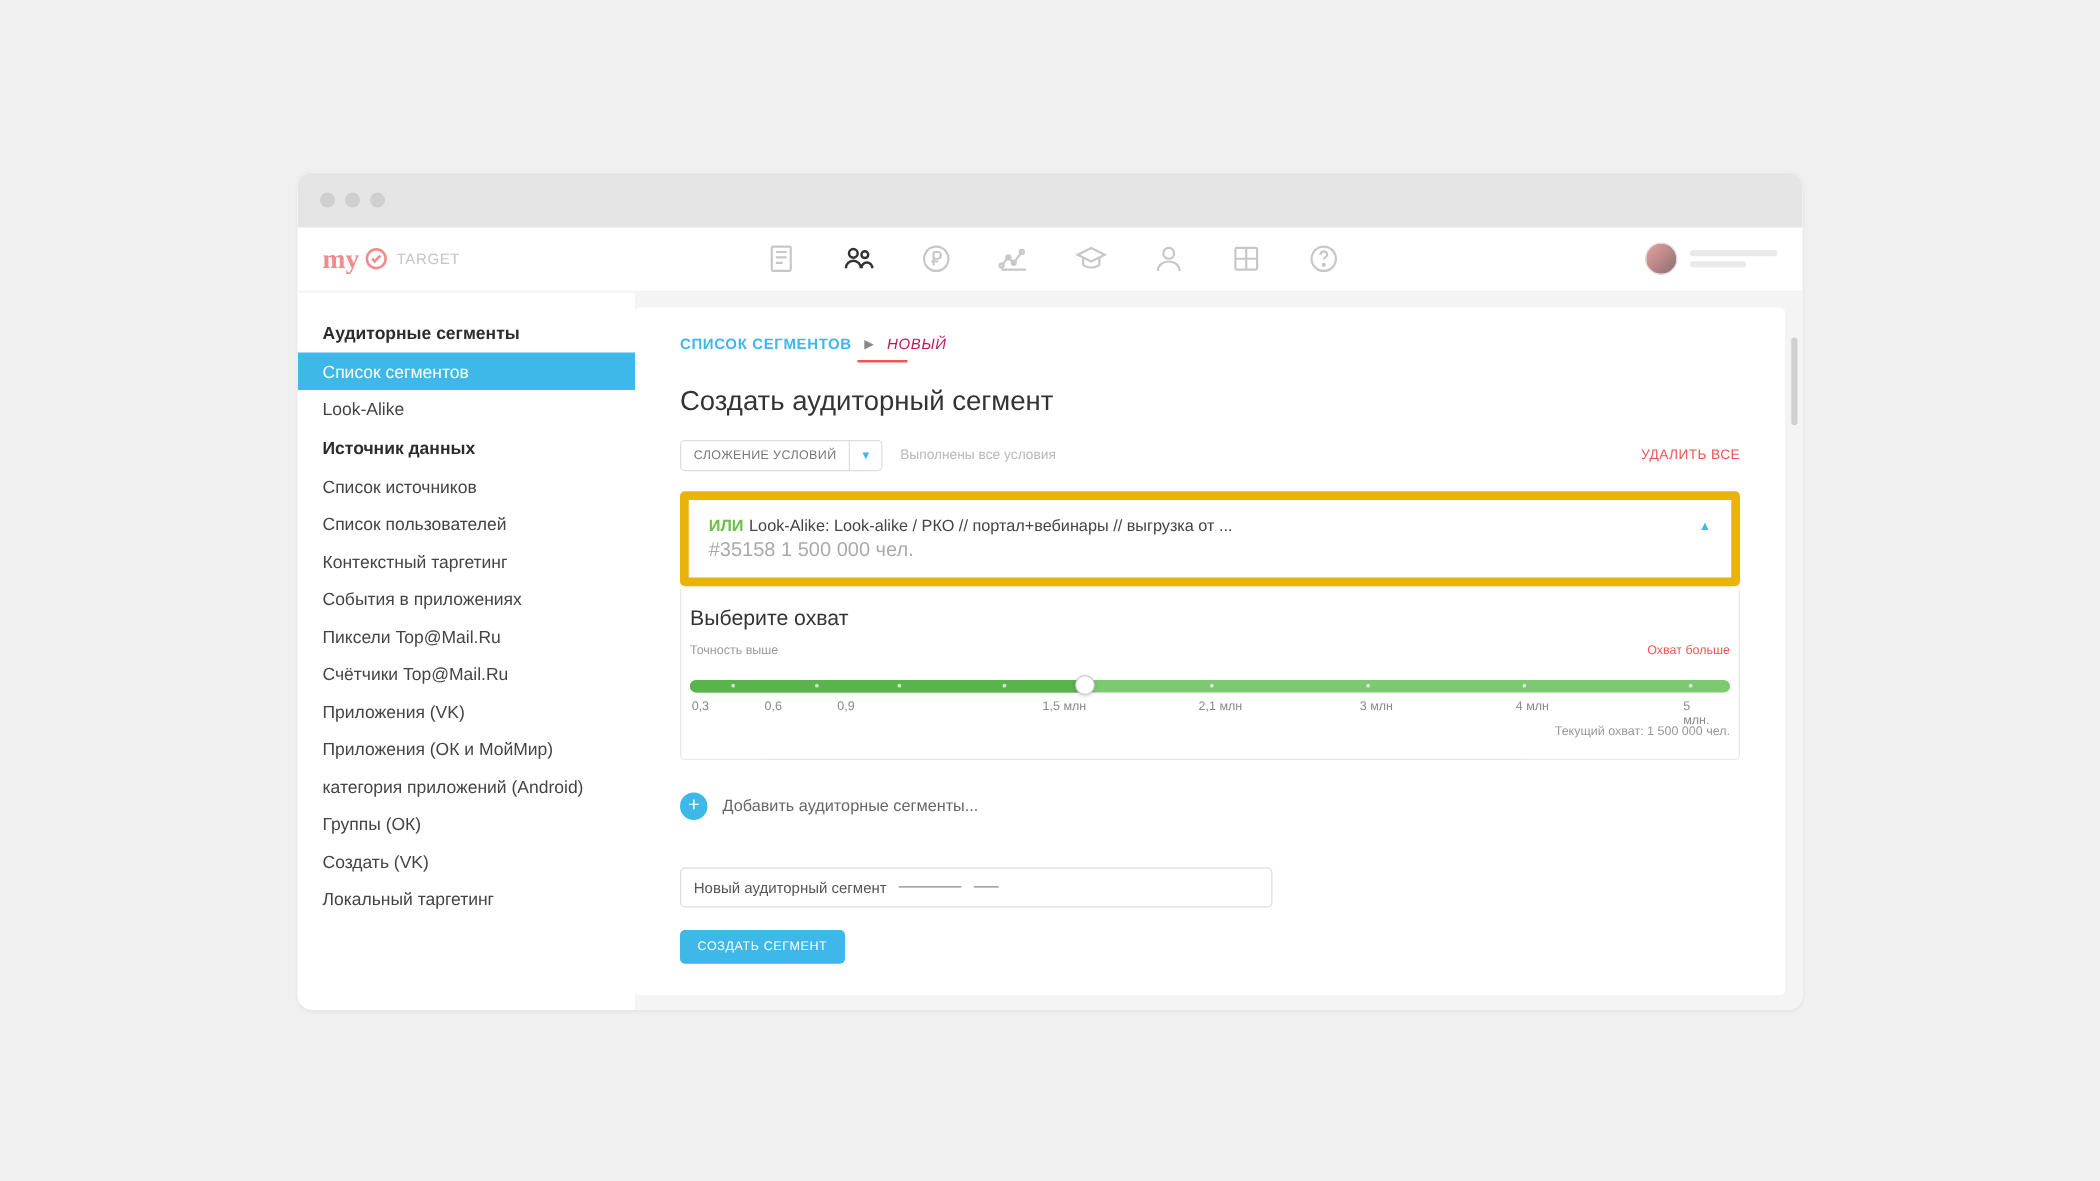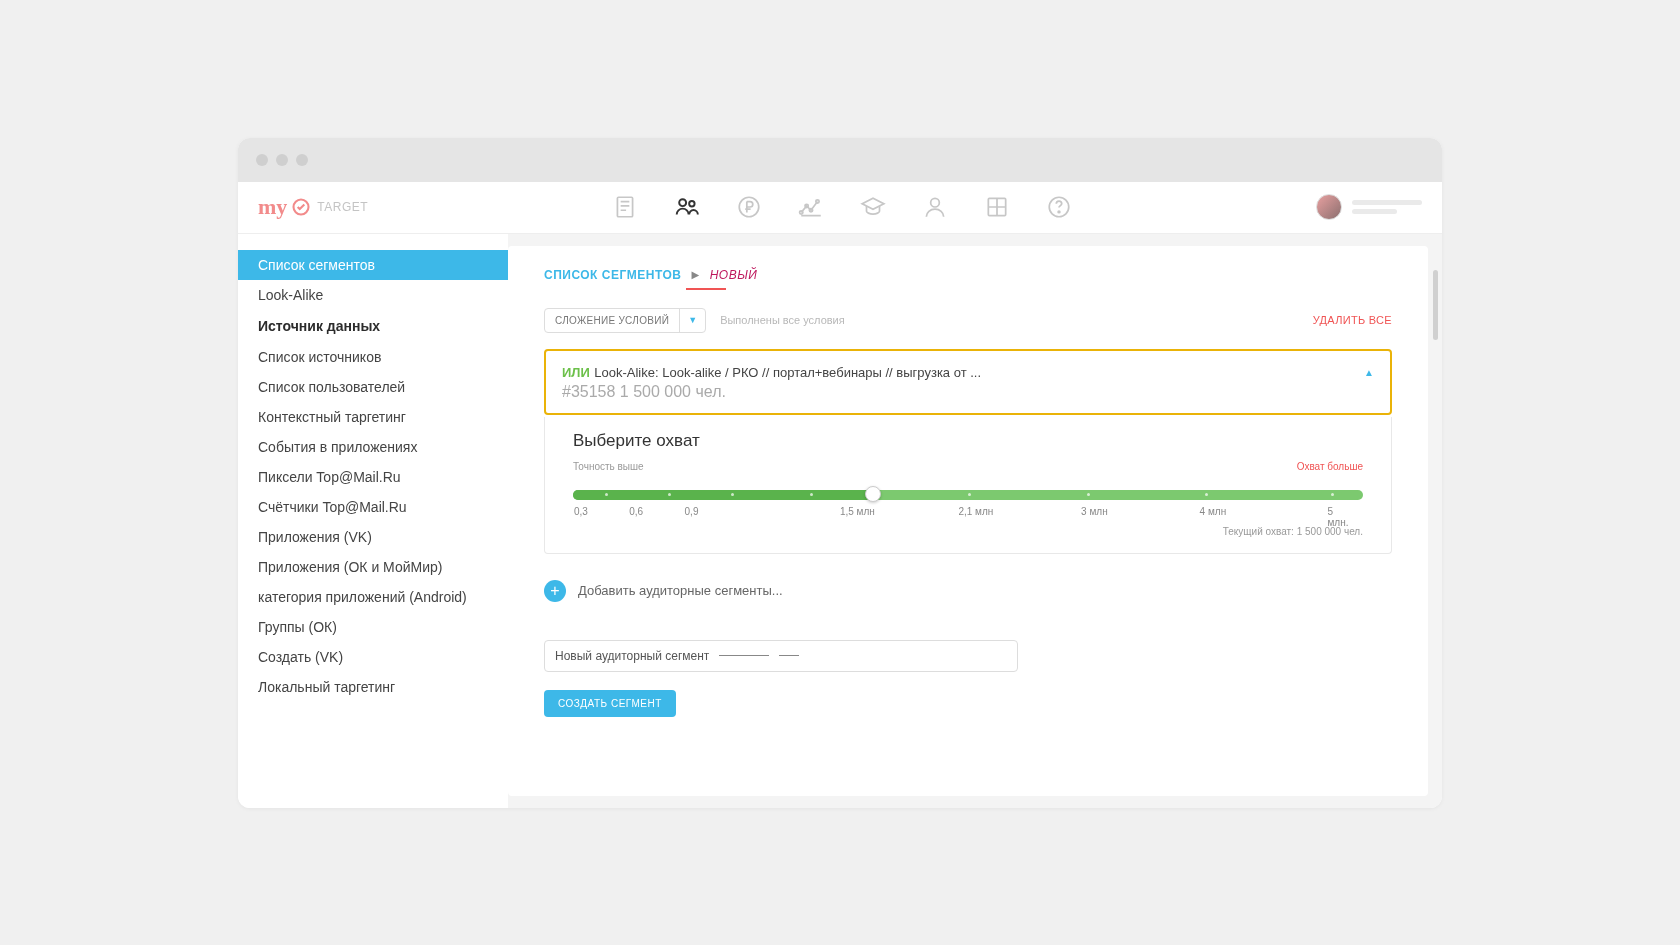--- a/index.html
+++ b/index.html
@@ -201,42 +201,42 @@
   font-size: 11px;
   color: #b8b8b8;
 }
 .delete-all {
   font-size: 11px;
   color: #f05454;
   cursor: pointer;
   letter-spacing: 0.3px;
 }
 .segment-block {
-  border: 2px solid #eab308;
+  border: 7px solid #eab308;
   border-radius: 4px;
   padding: 12px 16px;
   margin-bottom: 2px;
   position: relative;
 }
 .seg-or { color: #6cc04a; font-weight: 600; font-size: 13px; }
 .seg-name { color: #444; font-size: 13px; }
 .seg-meta { color: #aaa; font-size: 16px; margin-top: 2px; }
 .seg-collapse {
   position: absolute;
   right: 16px;
   top: 16px;
   color: #3db8e8;
   font-size: 10px;
   cursor: pointer;
 }
 .reach-panel {
   border: 1px solid #e8e8e8;
   border-top: none;
   border-radius: 0 0 4px 4px;
-  padding: 14px 28px 16px;
+  padding: 14px 7px 16px;
   margin-bottom: 18px;
 }
 .reach-title {
   font-size: 17px;
   color: #333;
   margin-bottom: 10px;
 }
 .reach-labels-top {
   display: flex;
   justify-content: space-between;
@@ -429,20 +429,21 @@
       <div class="avatar"></div>
       <div class="user-lines">
         <div class="user-line"></div>
         <div class="user-line"></div>
       </div>
     </div>
   </div>
 
   <div class="app-body">
     <div class="sidebar">
+      <div class="sidebar-header">Аудиторные сегменты</div>
       <div class="sidebar-item active">Список сегментов</div>
       <div class="sidebar-item">Look-Alike</div>
       <div class="sidebar-header">Источник данных</div>
       <div class="sidebar-item">Список источников</div>
       <div class="sidebar-item">Список пользователей</div>
       <div class="sidebar-item">Контекстный таргетинг</div>
       <div class="sidebar-item">События в приложениях</div>
       <div class="sidebar-item">Пиксели Top@Mail.Ru</div>
       <div class="sidebar-item">Счётчики Top@Mail.Ru</div>
       <div class="sidebar-item">Приложения (VK)</div>
@@ -455,20 +456,21 @@
 
     <div class="main-area">
       <div class="content-card">
         <div class="breadcrumb">
           <span class="breadcrumb-link">СПИСОК СЕГМЕНТОВ</span>
           <span class="breadcrumb-sep">▶</span>
           <span class="breadcrumb-current">НОВЫЙ</span>
         </div>
         <div class="breadcrumb-underline"></div>
 
+        <h1 class="page-title">Создать аудиторный сегмент</h1>
 
         <div class="controls-row">
           <div class="condition-select">
             <div class="select-btn">
               <div class="select-btn-label">СЛОЖЕНИЕ УСЛОВИЙ</div>
               <div class="select-btn-arrow">▼</div>
             </div>
             <div class="condition-hint">Выполнены все условия</div>
           </div>
           <div class="delete-all">УДАЛИТЬ ВСЕ</div>

